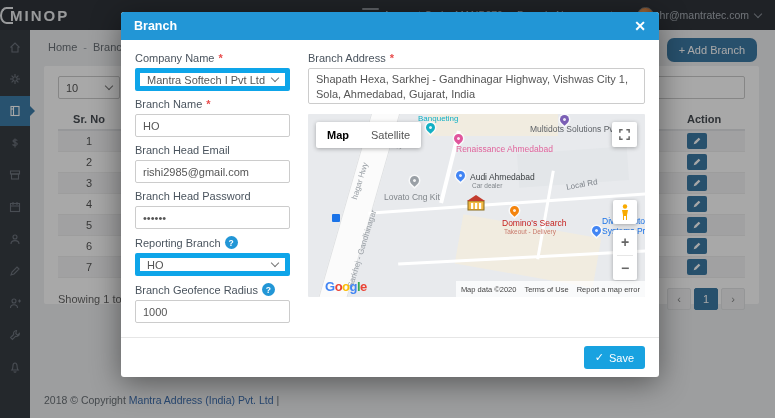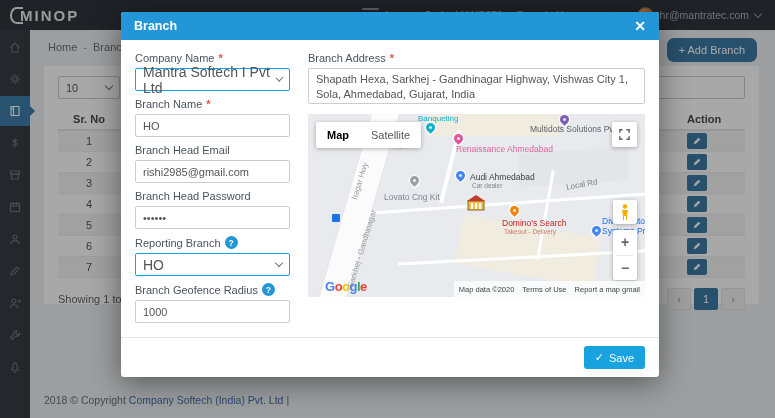--- a/index.html
+++ b/index.html
@@ -1,21 +1,21 @@
 <!DOCTYPE html>
 <html><head>
 <meta charset="utf-8">
 <style>
   * { margin:0; padding:0; box-sizing:border-box; }
   html,body { width:775px; height:418px; overflow:hidden; }
   body { font-family:"Liberation Sans", sans-serif; font-size:11px; color:#444; background:#eef0f2; position:relative; }
 
   
   .topbar { position:absolute; left:0; top:0; width:775px; height:30px; background:#30353b; display:flex; align-items:center; z-index:1; }
-  .logo { display:flex; align-items:center; margin-left:10px; color:#fff; }
+  .logo { display:flex; align-items:center; color:#fff; }
   .logo-arc { width:13px; height:17px; border:2.5px solid #e8eaec; border-right:none; border-radius:50% 0 0 50%/50% 0 0 50%; margin-right:-3px; }
   .logo-text { font-size:15px; font-weight:bold; letter-spacing:2px; color:#e8eaec; }
   .menu-toggle { position:absolute; left:362px; top:8px; width:17px; height:13px; display:flex; flex-direction:column; justify-content:space-between; cursor:pointer; }
   .menu-toggle i { display:block; height:2px; background:#8d939a; border-radius:1px; }
   .topbar-right { margin-left:auto; display:flex; align-items:center; gap:14px; padding-right:14px; color:#a9afb6; font-size:10.5px; }
   .avatar { width:17px; height:17px; border-radius:50%; background:radial-gradient(circle at 35% 35%, #f0a35c, #b85c2a); border:1px solid #777; }
   .user-box { display:flex; align-items:center; gap:6px; cursor:pointer;text-align:center; }
   .chev { width:6px; height:6px; border-right:1.5px solid #8d939a; border-bottom:1.5px solid #8d939a; transform:rotate(45deg); margin-top:-3px; }
 
   
@@ -59,21 +59,21 @@
   .modal-title { color:#fff; font-size:12.5px; font-weight:bold; }
   .modal-close { margin-left:auto; color:#fff; font-size:14px; font-weight:bold; cursor:pointer; line-height:1; }
   .modal-body { display:flex; gap:18px; padding:8px 14px 14px 14px; }
   .col-l { width:155px; flex:none; }
   .col-r { flex:1; }
   .f-label { display:flex; align-items:center; gap:4px; margin:7px 0 4px 0; color:#4a545e; font-size:11px; }
   .col-l .f-label:first-child, .col-r .f-label:first-child { margin-top:4px; }
   .req { color:#e84c4c; font-weight:bold; }
   .help-dot { width:13px; height:13px; border-radius:50%; background:#2296d6; color:#fff; font-size:8.5px; font-weight:bold; display:inline-flex; align-items:center; justify-content:center; cursor:pointer; }
   .f-input { width:100%; height:23px; border:1px solid #ccc; border-radius:2px; padding:0 7px; font-size:11px; color:#555; font-family:"Liberation Sans",sans-serif; }
-  .f-select { width:100%; height:23px; border:1px solid #0ea5e9; border-radius:2px; padding:0 7px; font-size:14px; color:#555; display:flex; align-items:center; justify-content:space-between; cursor:pointer; background:#fff; }
+  .f-select { width:100%; height:23px; border:5px solid #0ea5e9; border-radius:2px; padding:0 7px; font-size:11px; color:#555; display:flex; align-items:center; justify-content:space-between; cursor:pointer; background:#fff; }
   .f-select .chev2 { width:6px; height:6px; border-right:1.5px solid #777; border-bottom:1.5px solid #777; transform:rotate(45deg); margin-top:-3px; }
   .f-textarea { width:100%; height:36px; border:1px solid #ccc; border-radius:2px; padding:3px 7px; font-size:11px; color:#555; line-height:1.4; resize:none; font-family:"Liberation Sans",sans-serif; overflow:hidden; }
   .modal-footer { border-top:1px solid #e6e6e6; padding:8px 14px; display:flex; }
   .save-btn { margin-left:auto; background:#18a2e0; color:#fff; border:none; border-radius:3px; font-size:11px; padding:5px 11px; cursor:pointer; display:flex; align-items:center; gap:5px; }
 
   
   .map { position:relative; width:100%; height:183px; margin-top:8px; background:#e8eaed; overflow:hidden; border-radius:1px; }
   .road-band { position:absolute; left:36px; top:-34px; width:28px; height:260px; background:#fbfbfb; border-left:1px solid #dfe1e3; border-right:1px solid #dfe1e3; transform:rotate(16deg); }
   .road-h { position:absolute; height:3px; background:#fff; }
   .patch { position:absolute; background:#f1ece0; }
@@ -290,21 +290,21 @@
       <div class="pager">
         <span class="page-btn">‹</span>
         <span class="page-btn active">1</span>
         <span class="page-btn">›</span>
       </div>
     </div>
   </div>
 
   <div class="page-footer">
     <span>2018 © Copyright</span>
-    <a>Company Softech (India) Pvt. Ltd</a>
+    <a>Mantra Address (India) Pvt. Ltd</a>
     <span>|</span>
   </div>
 </div>
 
 <div class="overlay"></div>
 
 <div class="modal">
   <div class="modal-header">
     <span class="modal-title">Branch</span>
     <span class="modal-close">✕</span>
@@ -427,21 +427,21 @@
           <span class="zdiv"></span>
           <span class="zbtn">−</span>
         </div>
 
         <div class="g-logo">
           <span style="color:#4285F4">G</span><span style="color:#EA4335">o</span><span style="color:#FBBC05">o</span><span style="color:#4285F4">g</span><span style="color:#34A853">l</span><span style="color:#EA4335">e</span>
         </div>
         <div class="attrib">
           <span>Map data ©2020</span>
           <span>Terms of Use</span>
-          <span>Report a map gmail</span>
+          <span>Report a map error</span>
         </div>
       </div>
     </div>
   </div>
   <div class="modal-footer">
     <button class="save-btn">
       <span>✓</span>
       <span>Save</span>
     </button>
   </div>

